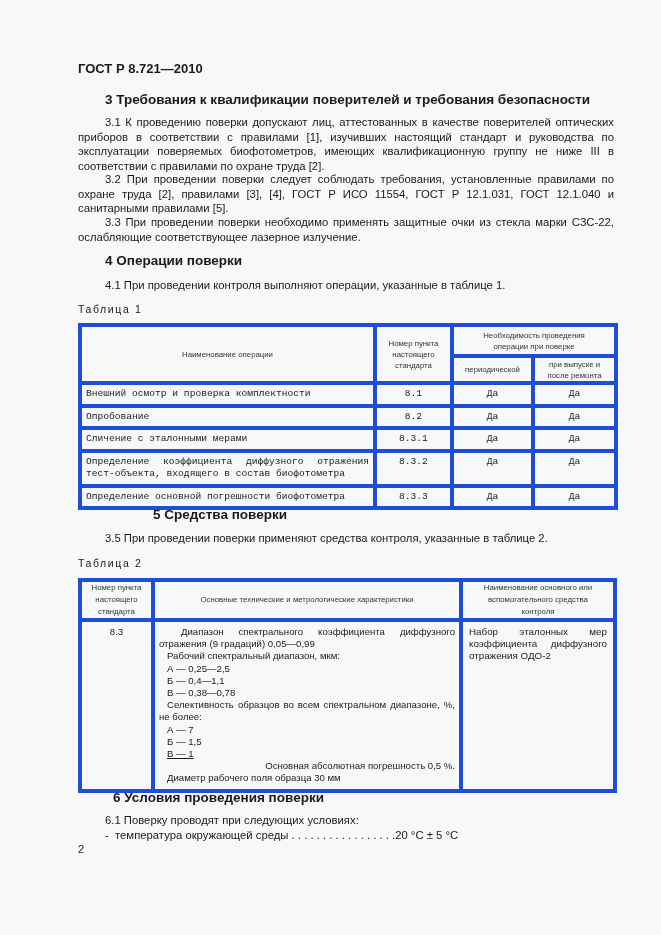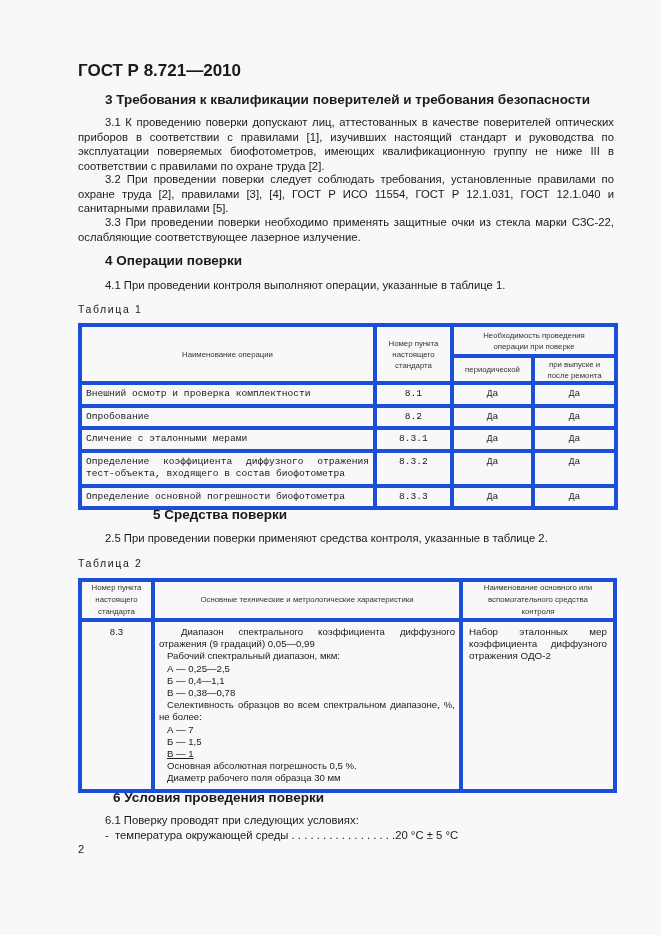--- a/index.html
+++ b/index.html
@@ -1,21 +1,21 @@
 <!DOCTYPE html>
 <html><head>
 <meta charset="utf-8">
 <style>
   html, body { margin: 0; padding: 0; }
   body {
     width: 661px; height: 935px; background: #f8f8f8; position: relative; overflow: hidden;
     font-family: "Liberation Sans", sans-serif; color: #1a1a1a;
   }
   .abs { position: absolute; }
-  .doc-code { left: 78px; top: 61px; font-size: 17px; font-weight: bold; }
+  .doc-code { left: 78px; top: 61px; font-size: 13px; font-weight: bold; }
   .h { font-size: 13.5px; font-weight: bold; left: 105px; }
   .p {
     left: 78px; width: 536px; font-size: 11.3px; line-height: 14.6px;
     text-align: justify; text-indent: 27px;
   }
   .caption { left: 78px; font-size: 10.5px; letter-spacing: 1.6px; }
   table { border-collapse: collapse; position: absolute; table-layout: fixed; }
   td, th { border: 4px solid #1d4ed8; padding: 0; font-weight: normal; }
   .t1 { left: 78px; top: 323px; width: 536px; }
   .t1 th { font-size: 7.8px; color: #333; text-align: center; line-height: 11px; }
@@ -88,21 +88,21 @@
   <tr style="height:20px;">
     <td>Определение основной погрешности биофотометра</td>
     <td class="c">8.3.3</td>
     <td class="c">Да</td>
     <td class="c">Да</td>
   </tr>
 </tbody>
   </table>
 
 <div class="abs h" style="top:507px;margin-left:48px;">5  Средства поверки</div>
-<div class="abs p" style="top:531px;">2.5 При проведении поверки применяют средства контроля, указанные в таблице 2.</div>
+<div class="abs p" style="top:531px;">3.5 При проведении поверки применяют средства контроля, указанные в таблице 2.</div>
 
 <div class="abs caption" style="top:557px;">Таблица 2</div>
 
 <table class="t2">
   <colgroup>
     <col style="width:73px">
       <col style="width:308px">
       <col style="width:154px">
   </colgroup>
   <tbody>
@@ -116,21 +116,21 @@
     <td class="spec" style="padding:4px 4px 4px 4px;margin-left:25px;">
       <div class="just" style="text-indent:22px;">Диапазон спектрального коэффициента диффузного отражения (9 градаций) 0,05—0,99</div>
       <div style="padding-left:8px;">Рабочий спектральный диапазон, мкм:</div>
       <div style="padding-left:8px;">А — 0,25—2,5</div>
       <div style="padding-left:8px;">Б — 0,4—1,1</div>
       <div style="padding-left:8px;">В — 0,38—0,78</div>
       <div class="just" style="text-indent:8px;">Селективность образцов во всем спектральном диапазоне, %, не более:</div>
       <div style="padding-left:8px;">А — 7</div>
       <div style="padding-left:8px;">Б — 1,5</div>
       <div style="padding-left:8px;text-decoration:underline;">В — 1</div>
-      <div style="padding-left:8px;">Основная абсолютная погрешность 0,5 %.</div>
+      <div style="padding-left:8px;text-align:right;">Основная абсолютная погрешность 0,5 %.</div>
       <div style="padding-left:8px;">Диаметр рабочего поля образца 30 мм</div>
     </td>
     <td class="just" style="padding:4px 6px 4px 6px; font-size:9.8px;margin-top:48px;">Набор эталонных мер коэффициента диффузного отражения ОДО-2</td>
   </tr>
 </tbody>
   </table>
 
 <div class="abs h" style="top:790px;margin-left:8px;">6  Условия проведения поверки</div>
 <div class="abs" style="left:105px; top:814px; font-size:11.3px;">6.1 Поверку проводят при следующих условиях:</div>
 <div class="abs" style="left:105px; top:829px; font-size:11.3px; white-space:pre;"><span>-  температура окружающей среды</span><span> . . . . . . . . . . . . . . . . .</span><span>20 °С ± 5 °С</span></div>

